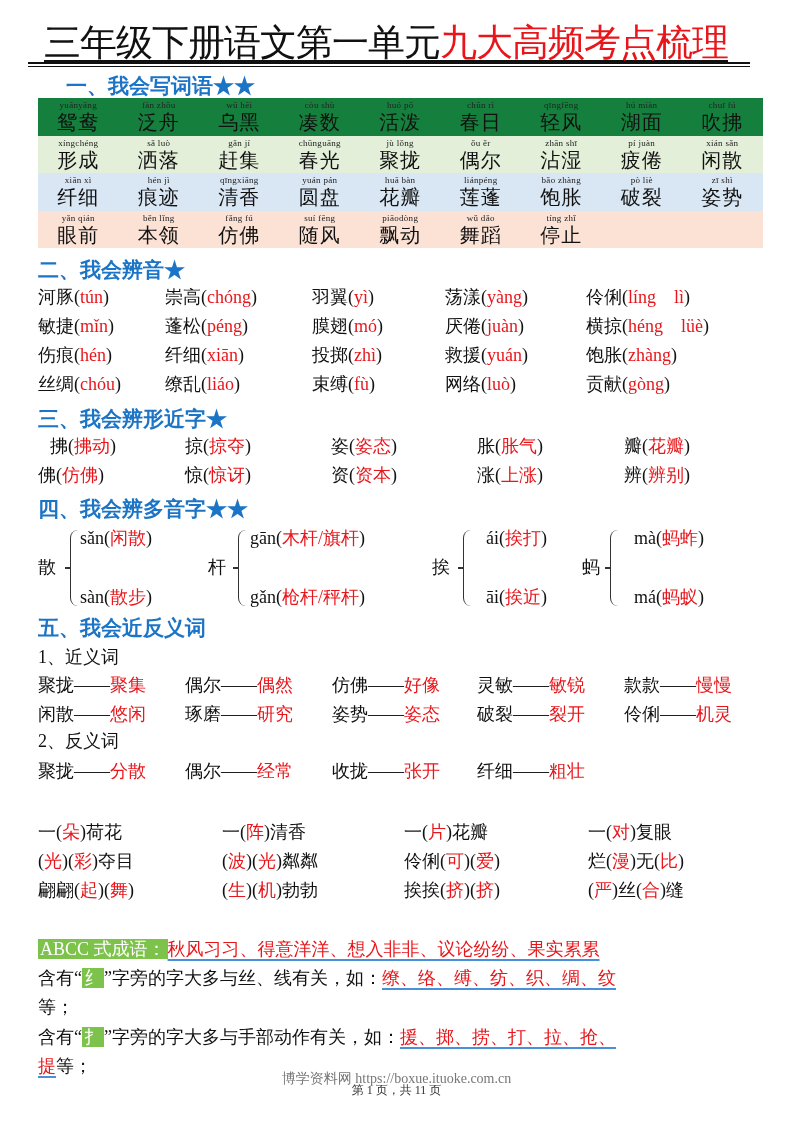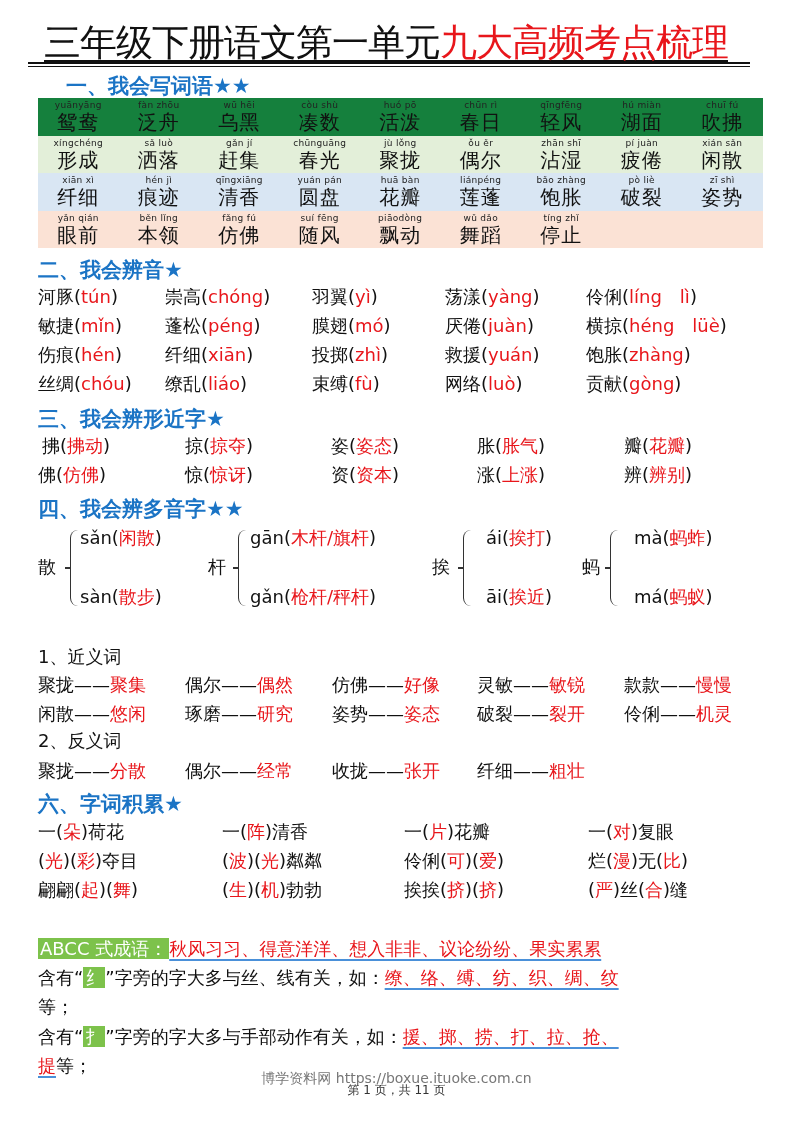--- a/index.html
+++ b/index.html
@@ -1,18 +1,18 @@
 <!DOCTYPE html>
 <html><head>
 <meta charset="utf-8">
 <style>
   * { box-sizing: border-box; margin: 0; padding: 0; }
   html, body { width: 793px; height: 1122px; background: #ffffff; overflow: hidden; }
   body { font-family: "DejaVu Sans", "Liberation Sans", sans-serif; color: #111; position: relative; }
-  .page { position: absolute; left: 0; top: 0; width: 630px; height: 1122px; }
+  .page { position: absolute; left: 0; top: 0; width: 630px; height: 1122px; font-family: Liberation Serif, serif; }
 
   .title { position: absolute; left: 44px; top: 20px; width: 706px; height: 46px; white-space: nowrap; font-size: 37px; line-height: 46px; letter-spacing: -1px; text-decoration: underline; text-decoration-thickness: 2px; text-underline-offset: 5px; }
   .title .black { color: #111; }
   .title .red { color: #e8161b; }
   .title-rule { position: absolute; left: 28px; top: 62px; width: 722px; height: 5px; border-top: 2px solid #111; border-bottom: 1px solid #111; }
 
   .h { position: absolute; left: 38px; font-size: 21px; font-weight: bold; color: #1b74c5; white-space: nowrap; letter-spacing: 0px; }
 
   
   .vocab { position: absolute; left: 38px; top: 98px; width: 725px; }
@@ -224,21 +224,21 @@
       <div class="item" style="left:586px;top:343px;"><span>饱胀</span><span>(</span><span class="red">zhàng</span><span>)</span></div>
       <div class="item" style="left:38px;top:372px;"><span>丝绸</span><span>(</span><span class="red">chóu</span><span>)</span></div>
       <div class="item" style="left:165px;top:372px;"><span>缭乱</span><span>(</span><span class="red">liáo</span><span>)</span></div>
       <div class="item" style="left:312px;top:372px;"><span>束缚</span><span>(</span><span class="red">fù</span><span>)</span></div>
       <div class="item" style="left:445px;top:372px;"><span>网络</span><span>(</span><span class="red">luò</span><span>)</span></div>
       <div class="item" style="left:586px;top:372px;"><span>贡献</span><span>(</span><span class="red">gòng</span><span>)</span></div>
     </div>
 
   <div class="h" style="top:405px;">三、我会辨形近字★</div>
   <div id="s3">
-      <div class="item" style="left:42px;top:434px;"><span>拂</span><span>(</span><span class="red">拂动</span><span>)</span></div>
+      <div class="item" style="left:50px;top:434px;"><span>拂</span><span>(</span><span class="red">拂动</span><span>)</span></div>
       <div class="item" style="left:185px;top:434px;"><span>掠</span><span>(</span><span class="red">掠夺</span><span>)</span></div>
       <div class="item" style="left:331px;top:434px;"><span>姿</span><span>(</span><span class="red">姿态</span><span>)</span></div>
       <div class="item" style="left:477px;top:434px;"><span>胀</span><span>(</span><span class="red">胀气</span><span>)</span></div>
       <div class="item" style="left:624px;top:434px;"><span>瓣</span><span>(</span><span class="red">花瓣</span><span>)</span></div>
       <div class="item" style="left:38px;top:463px;"><span>佛</span><span>(</span><span class="red">仿佛</span><span>)</span></div>
       <div class="item" style="left:185px;top:463px;"><span>惊</span><span>(</span><span class="red">惊讶</span><span>)</span></div>
       <div class="item" style="left:331px;top:463px;"><span>资</span><span>(</span><span class="red">资本</span><span>)</span></div>
       <div class="item" style="left:477px;top:463px;"><span>涨</span><span>(</span><span class="red">上涨</span><span>)</span></div>
       <div class="item" style="left:624px;top:463px;"><span>辨</span><span>(</span><span class="red">辨别</span><span>)</span></div>
     </div>
@@ -260,20 +260,21 @@
       <div class="brace-tick" style="left:458px;top:567px;"></div>
       <div class="item" style="left:486px;top:526px;"><span>ái</span><span>(</span><span class="red">挨打</span><span>)</span></div>
       <div class="item" style="left:486px;top:585px;"><span>āi</span><span>(</span><span class="red">挨近</span><span>)</span></div>
       <div class="item" style="left:582px;top:555px;">蚂</div>
       <div class="brace" style="left:610px;top:530px;height:76px;"></div>
       <div class="brace-tick" style="left:605px;top:567px;"></div>
       <div class="item" style="left:634px;top:526px;"><span>mà</span><span>(</span><span class="red">蚂蚱</span><span>)</span></div>
       <div class="item" style="left:634px;top:585px;"><span>má</span><span>(</span><span class="red">蚂蚁</span><span>)</span></div>
     </div>
 
+  <div class="h" style="top:614px;">五、我会近反义词</div>
   <div class="line" style="left:38px;top:645px;text-align:right;">1、近义词</div>
   <div id="syn">
       <div class="item" style="left:38px;top:673px;"><span>聚拢</span><span>——</span><span class="red">聚集</span></div>
       <div class="item" style="left:185px;top:673px;"><span>偶尔</span><span>——</span><span class="red">偶然</span></div>
       <div class="item" style="left:332px;top:673px;"><span>仿佛</span><span>——</span><span class="red">好像</span></div>
       <div class="item" style="left:477px;top:673px;"><span>灵敏</span><span>——</span><span class="red">敏锐</span></div>
       <div class="item" style="left:624px;top:673px;"><span>款款</span><span>——</span><span class="red">慢慢</span></div>
       <div class="item" style="left:38px;top:702px;"><span>闲散</span><span>——</span><span class="red">悠闲</span></div>
       <div class="item" style="left:185px;top:702px;"><span>琢磨</span><span>——</span><span class="red">研究</span></div>
       <div class="item" style="left:332px;top:702px;"><span>姿势</span><span>——</span><span class="red">姿态</span></div>
@@ -281,21 +282,20 @@
       <div class="item" style="left:624px;top:702px;"><span>伶俐</span><span>——</span><span class="red">机灵</span></div>
     </div>
   <div class="line" style="left:38px;top:729px;">2、反义词</div>
   <div id="ant">
       <div class="item" style="left:38px;top:759px;"><span>聚拢</span><span>——</span><span class="red">分散</span></div>
       <div class="item" style="left:185px;top:759px;"><span>偶尔</span><span>——</span><span class="red">经常</span></div>
       <div class="item" style="left:332px;top:759px;"><span>收拢</span><span>——</span><span class="red">张开</span></div>
       <div class="item" style="left:477px;top:759px;"><span>纤细</span><span>——</span><span class="red">粗壮</span></div>
     </div>
 
-  <div class="h" style="top:790px;">六、字词积累★</div>
   <div id="s6">
       <div class="item" style="left:38px;top:820px;"><span>一(</span><span class="red">朵</span><span>)荷花</span></div>
       <div class="item" style="left:222px;top:820px;"><span>一(</span><span class="red">阵</span><span>)清香</span></div>
       <div class="item" style="left:404px;top:820px;"><span>一(</span><span class="red">片</span><span>)花瓣</span></div>
       <div class="item" style="left:588px;top:820px;"><span>一(</span><span class="red">对</span><span>)复眼</span></div>
       <div class="item" style="left:38px;top:849px;"><span>(</span><span class="red">光</span><span>)(</span><span class="red">彩</span><span>)夺目</span></div>
       <div class="item" style="left:222px;top:849px;"><span>(</span><span class="red">波</span><span>)(</span><span class="red">光</span><span>)粼粼</span></div>
       <div class="item" style="left:404px;top:849px;"><span>伶俐(</span><span class="red">可</span><span>)(</span><span class="red">爱</span><span>)</span></div>
       <div class="item" style="left:588px;top:849px;"><span>烂(</span><span class="red">漫</span><span>)无(</span><span class="red">比</span><span>)</span></div>
       <div class="item" style="left:38px;top:878px;"><span>翩翩(</span><span class="red">起</span><span>)(</span><span class="red">舞</span><span>)</span></div>

